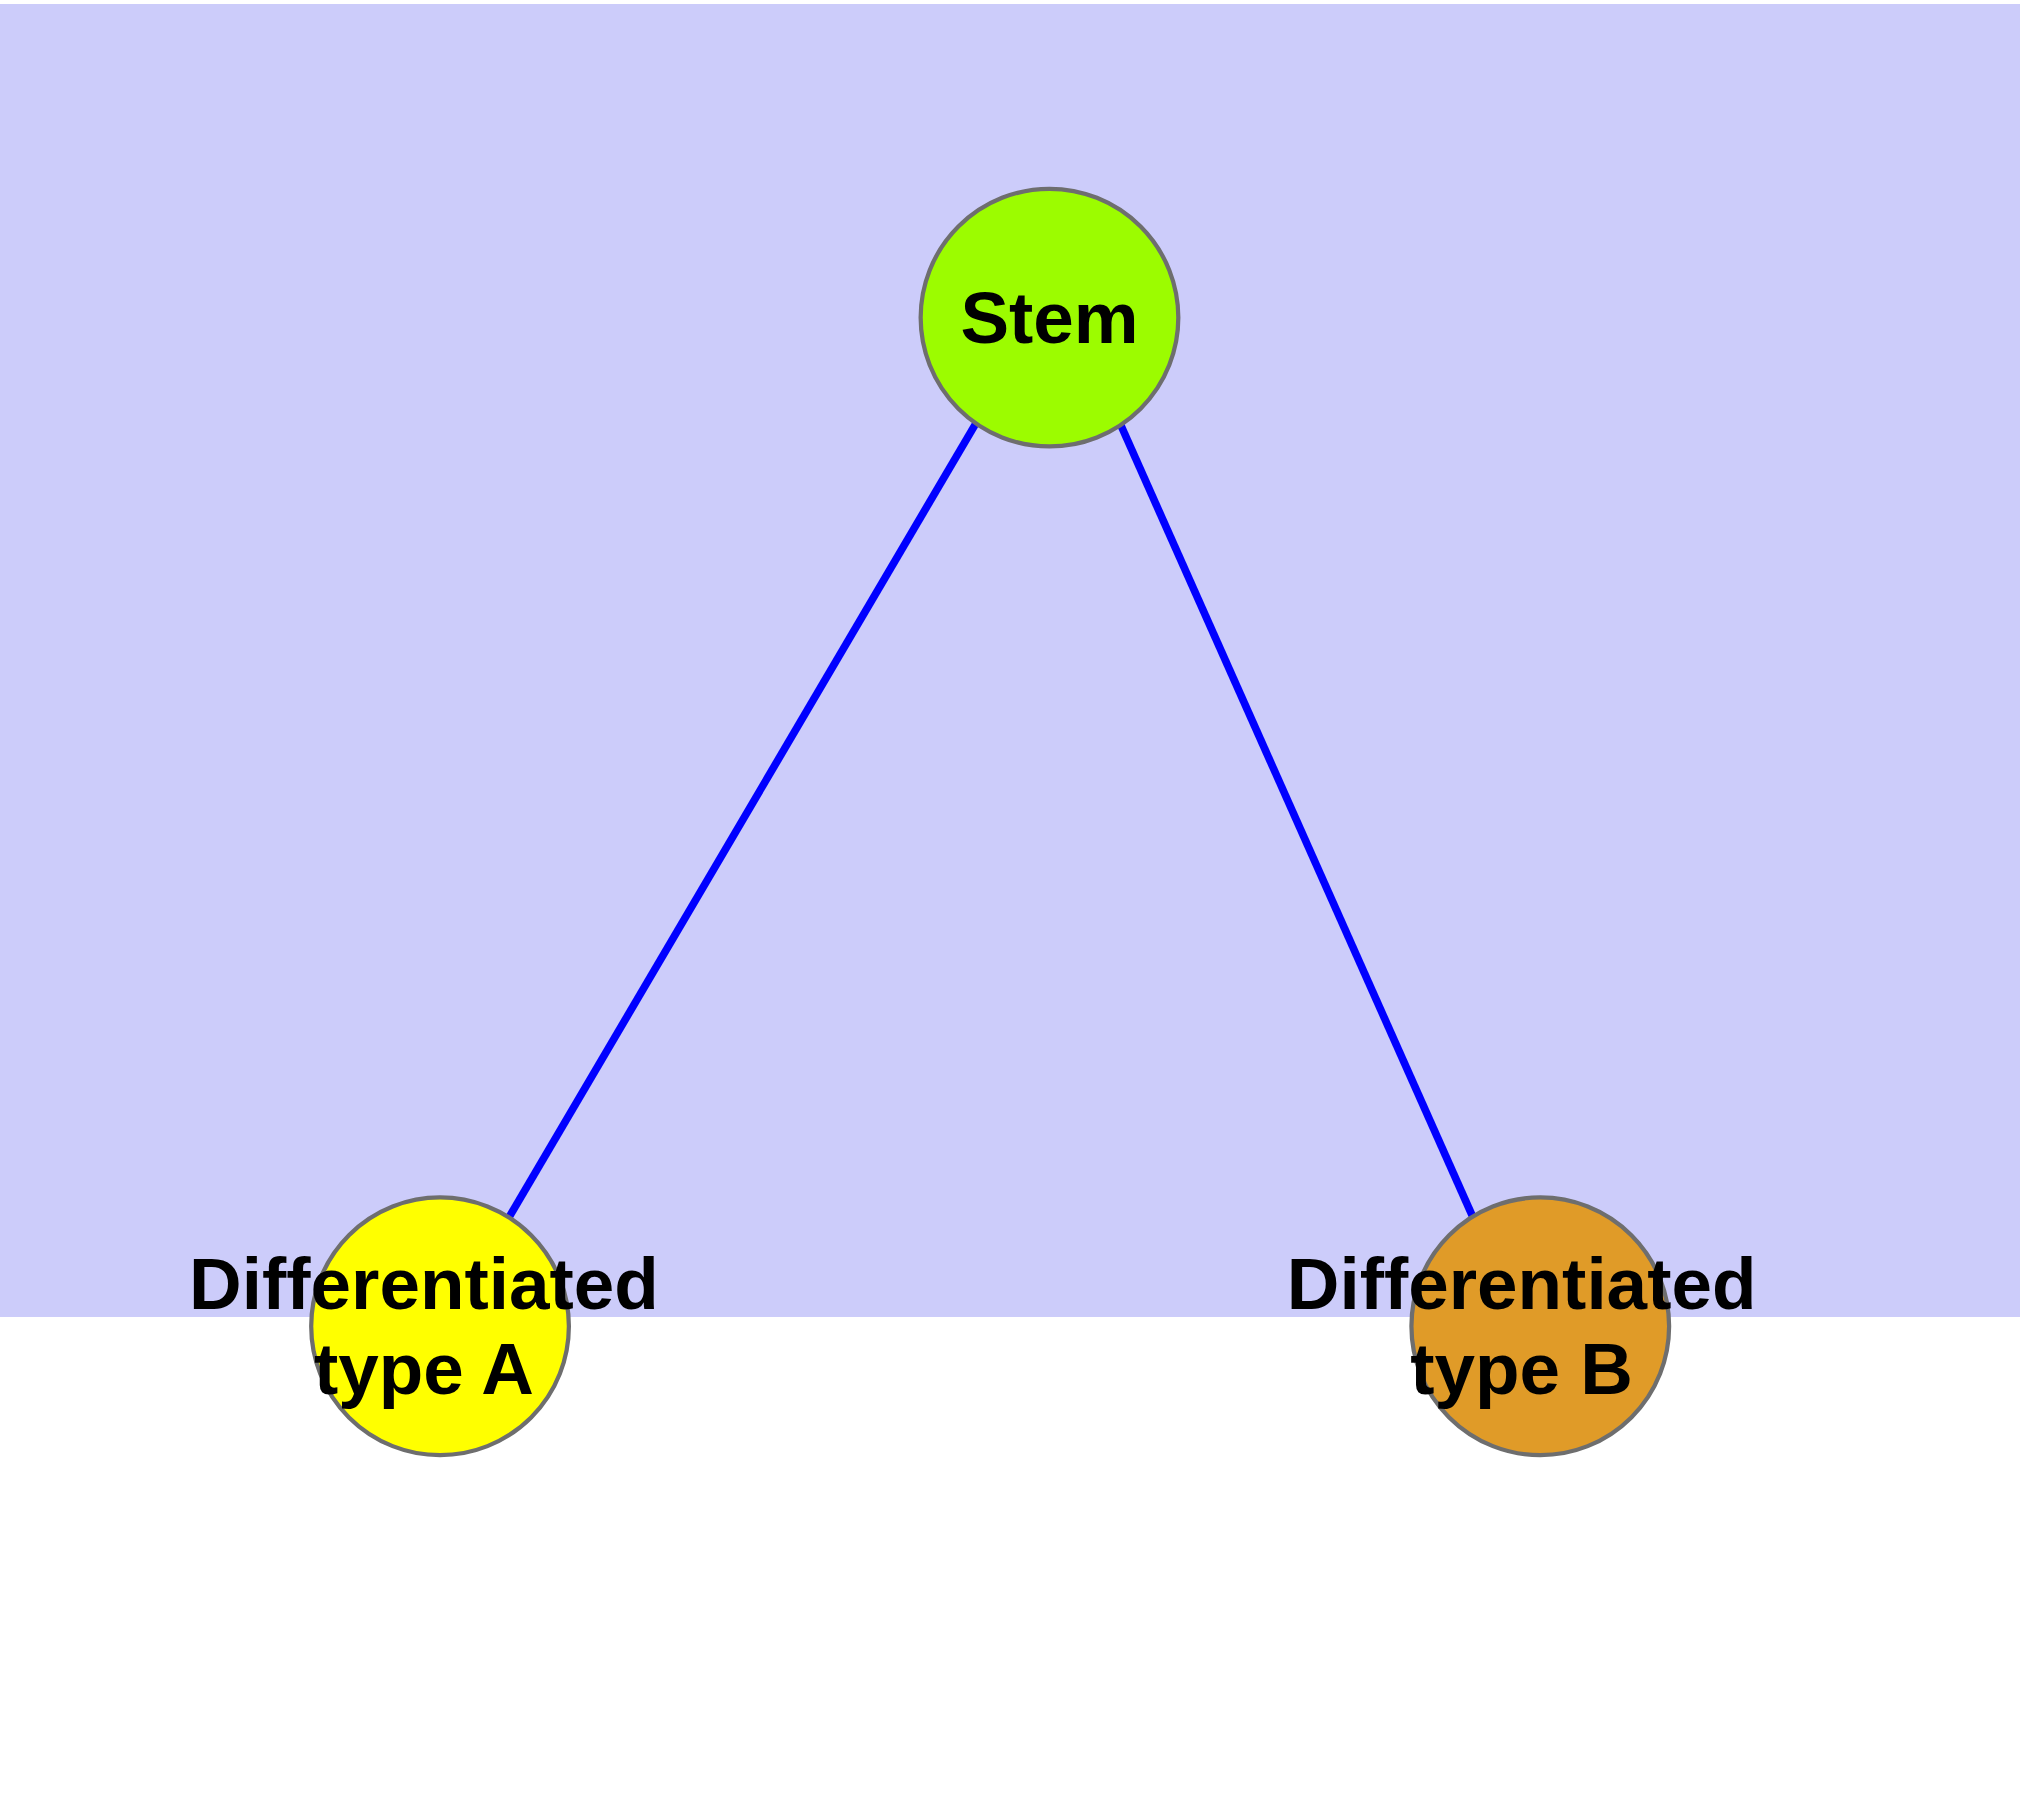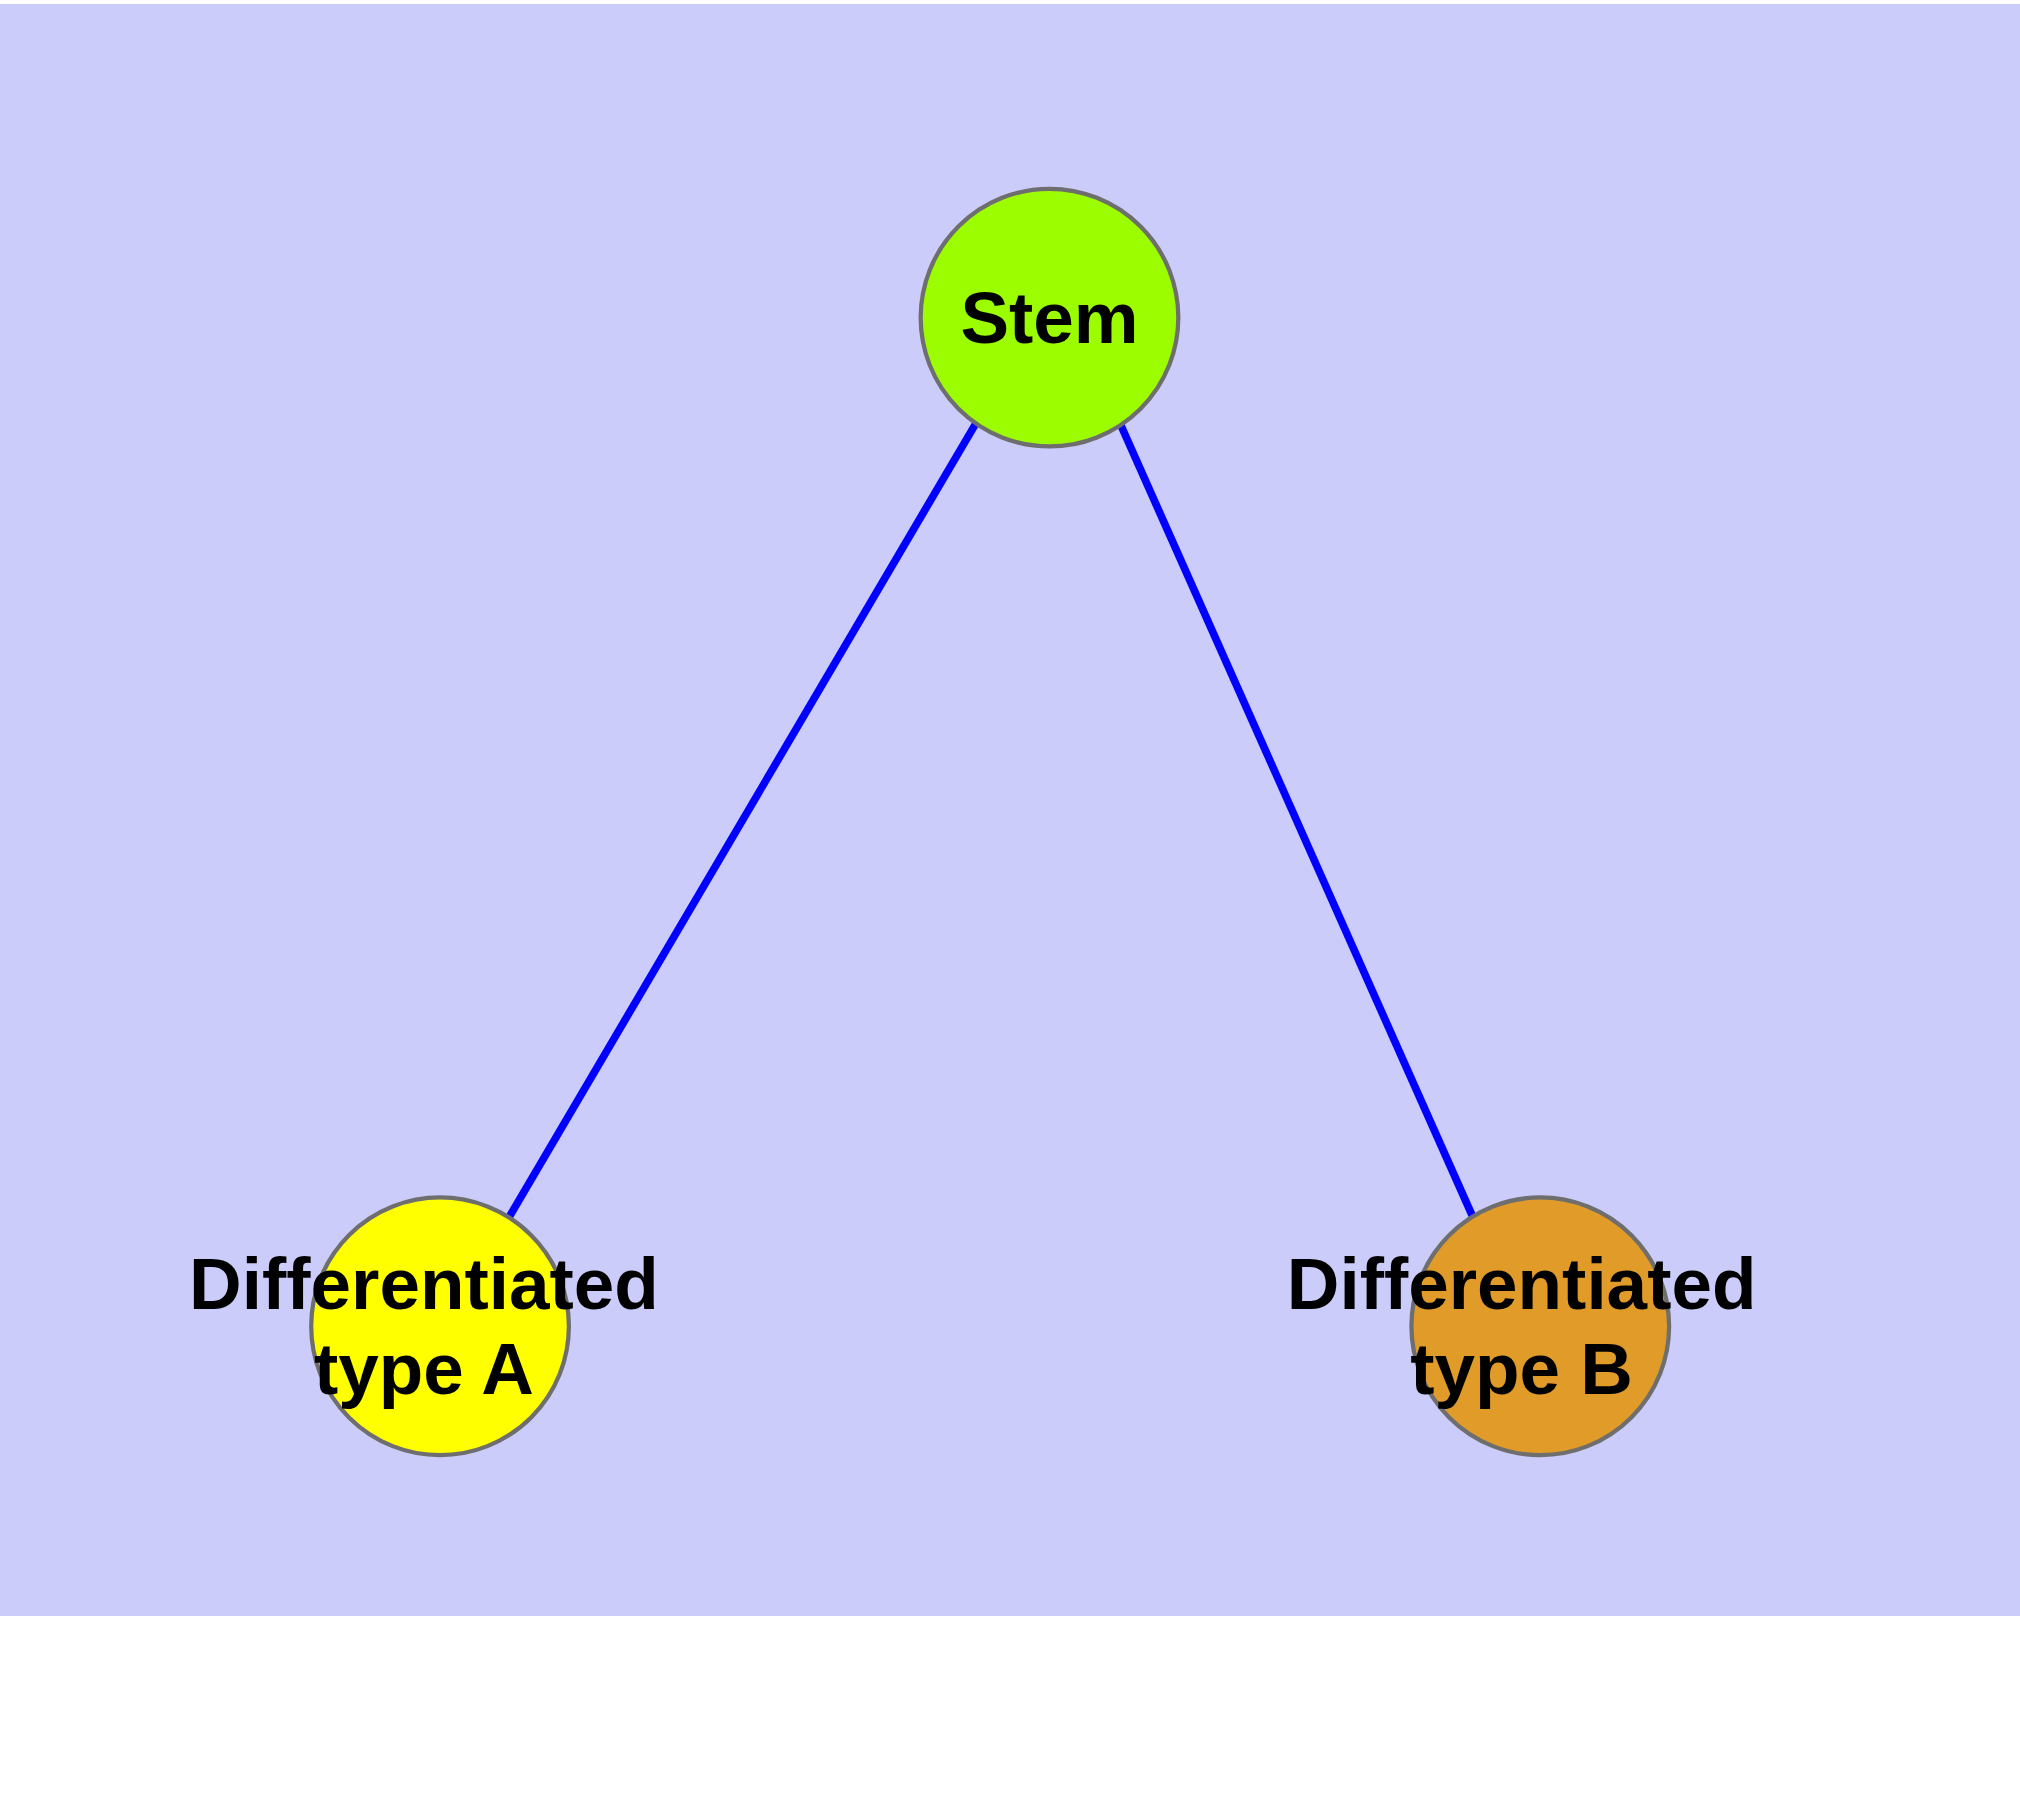--- a/index.html
+++ b/index.html
@@ -12,21 +12,21 @@
     width: 2021px;
     height: 1812px;
     overflow: hidden;
     font-family: "Liberation Sans", sans-serif;
   }
   #plot-area {
     position: absolute;
     left: 0;
     top: 4.2px;
     width: 2021px;
-    height: 1612px;
+    height: 1313px;
     background: #ccccfa;
   }
   #graph-svg {
     position: absolute;
     left: 0;
     top: 0;
     width: 2021px;
     height: 1808px;
   }
   .edge-line {

